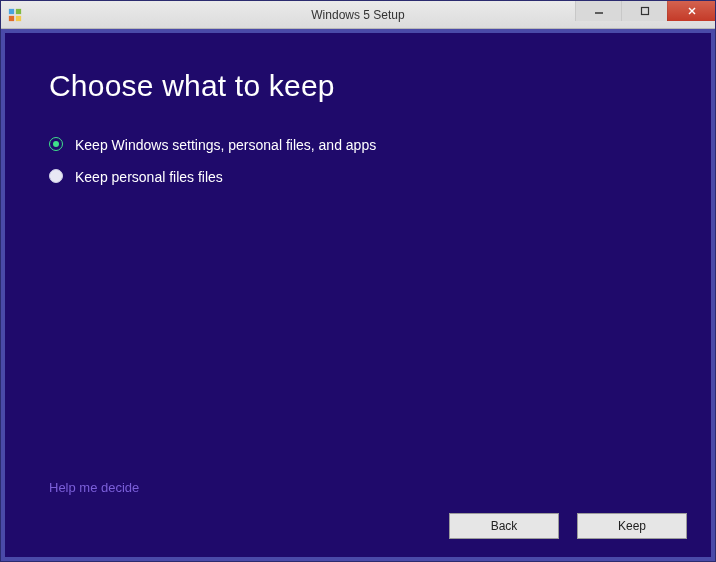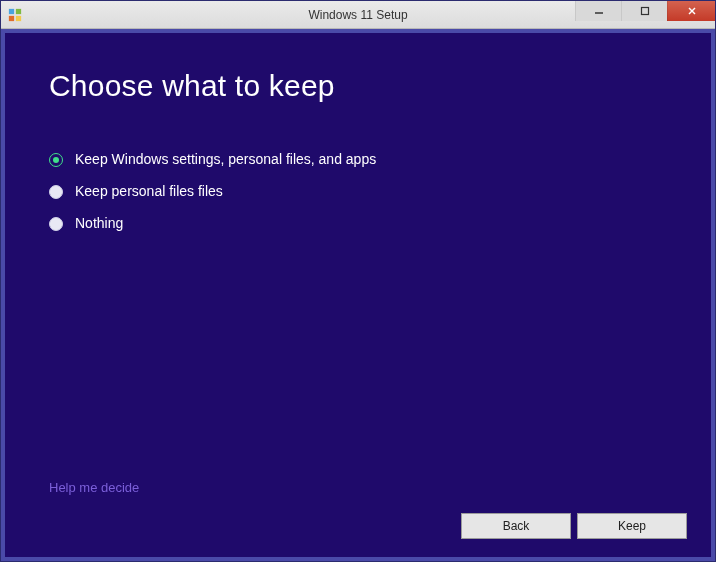--- a/index.html
+++ b/index.html
@@ -82,31 +82,31 @@
       border-top-width: 4px;
       display: flex;
       flex-direction: column;
       padding: 36px 44px 18px 44px;
       position: relative;
     }
     .heading {
       color: #ffffff;
       font-size: 30px;
       font-weight: 300;
-      margin-bottom: 48px;
+      margin-bottom: 34px;
       letter-spacing: 0.2px;
     }
     .options {
       display: flex;
       flex-direction: column;
       gap: 16px;
     }
     .radio-row {
       display: flex;
-      align-items: flex-end;
+      align-items: flex-start;
       gap: 12px;
       cursor: pointer;
     }
     .radio-outer {
       width: 14px;
       height: 14px;
       border: 1.5px solid #cfcfe8;
       border-radius: 50%;
       display: flex;
       align-items: center;
@@ -142,21 +142,21 @@
       color: #7b5fd9;
       font-size: 13px;
       cursor: pointer;
       text-align: right;
     }
     .button-row {
       position: absolute;
       right: 24px;
       bottom: 18px;
       display: flex;
-      gap: 6px;
+      gap: 18px;
     }
     .nav-btn {
       width: 110px;
       height: 26px;
       background: #e6e6e6;
       border: 1px solid #9b9b9b;
       color: #222;
       font-size: 12px;
       display: flex;
       align-items: center;
@@ -170,21 +170,21 @@
 <div class="window">
   <div class="titlebar">
     <span class="app-icon">
       <svg viewBox="0 0 16 16">
         <rect x="1" y="1" width="6" height="6" fill="#4aa3df"></rect>
         <rect x="9" y="1" width="6" height="6" fill="#7fba42"></rect>
         <rect x="1" y="9" width="6" height="6" fill="#e06c2b"></rect>
         <rect x="9" y="9" width="6" height="6" fill="#f2c94c"></rect>
       </svg>
     </span>
-    <span class="title">Windows 11 Setup</span>
+    <span class="title">Windows 5 Setup</span>
     <div class="win-controls">
       <div class="win-btn min">
         <svg width="10" height="10" viewBox="0 0 10 10">
             <line x1="1" y1="7" x2="9" y2="7" stroke="#333" stroke-width="1.5"></line>
           </svg>
       </div>
       <div class="win-btn max">
         <svg width="10" height="10" viewBox="0 0 10 10">
             <rect x="1.5" y="1.5" width="7" height="7" fill="none" stroke="#333" stroke-width="1.2"></rect>
           </svg>
@@ -205,24 +205,20 @@
       <div class="radio-row">
         <span class="radio-outer selected">
             <span class="radio-inner"></span>
           </span>
         <span class="radio-label">Keep Windows settings, personal files, and apps</span>
       </div>
       <div class="radio-row">
         <span class="radio-outer unselected"></span>
         <span class="radio-label">Keep personal files files</span>
       </div>
-      <div class="radio-row">
-        <span class="radio-outer unselected"></span>
-        <span class="radio-label">Nothing</span>
-      </div>
     </div>
 
     <a class="help-link">Help me decide</a>
 
     <div class="button-row">
       <div class="nav-btn">Back</div>
       <div class="nav-btn">Keep</div>
     </div>
   </div>
 </div>

